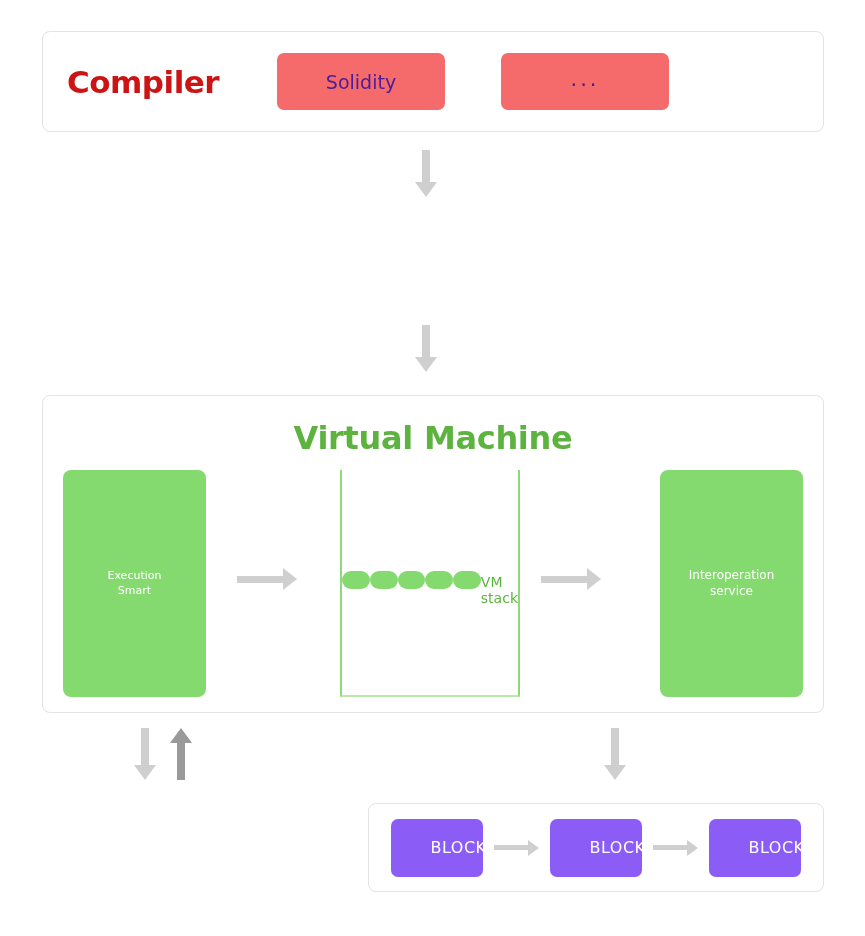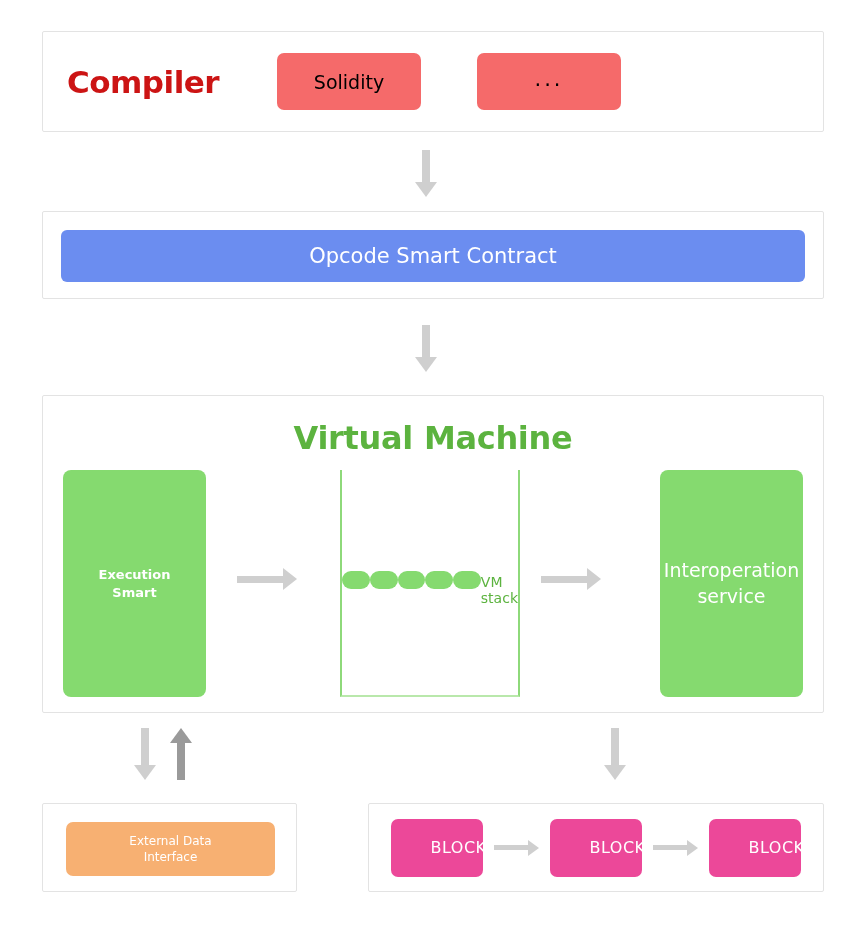--- a/index.html
+++ b/index.html
@@ -20,21 +20,21 @@
     position: relative;
     width: 865px;
     height: 936px;
   }
 
   
   .panel {
     position: absolute;
     background: #ffffff;
     border: 1px solid #e3e3e3;
-    border-radius: 2px;
+    border-radius: 8px;
     box-sizing: border-box;
   }
 
   
   #panel-compiler {
     left: 42px;
     top: 31px;
     width: 782px;
     height: 101px;
   }
@@ -47,25 +47,25 @@
   }
   .compiler-title {
     color: #cc1414;
     font-size: 31px;
     font-weight: 700;
     letter-spacing: -0.5px;
     white-space: nowrap;
     width: 210px;
   }
   .lang-chip {
-    width: 144px;
+    width: 168px;
     height: 57px;
     background: #f56a6a;
     border-radius: 7px;
-    color: #000000;
+    color: #4c1d95;
     font-size: 19px;
     display: flex;
     align-items: center;
     justify-content: center;
     margin-right: 56px;
     box-sizing: border-box;
   }
   .lang-chip.ellipsis {
     margin-right: 0;
     letter-spacing: 3px;
@@ -125,26 +125,25 @@
     color: #ffffff;
     display: flex;
     align-items: center;
     justify-content: center;
     text-align: center;
     line-height: 1.32;
     box-sizing: border-box;
   }
   #vm-exec {
     left: 20px;
-    font-size: 13px;
-    font-weight: bold;
+    font-size: 11px;
   }
   #vm-interop {
     right: 20px;
-    font-size: 19px;
+    font-size: 12px;
   }
 
   .vm-stack {
     position: absolute;
     left: 297px;
     top: 74px;
     width: 180px;
     height: 227px;
     border-left: 2px solid #8ed97a;
     border-right: 2px solid #8ed97a;
@@ -203,21 +202,21 @@
   .chain-row {
     display: flex;
     align-items: center;
     height: 100%;
     padding: 0 22px;
     box-sizing: border-box;
   }
   .block-box {
     width: 92px;
     height: 58px;
-    background: #ec4899;
+    background: #8b5cf6;
     border-radius: 7px;
     color: #ffffff;
     font-size: 16px;
     letter-spacing: 0.5px;
     display: flex;
     align-items: center;
     justify-content: center;
     box-sizing: border-box;
     padding-left: 43px;
   }
@@ -301,23 +300,20 @@
       <div class="lang-chip">Solidity</div>
       <div class="lang-chip ellipsis">...</div>
     </div>
   </div>
 
   <div class="arrow arrow-v" id="arrow-compiler-opcode">
     <div class="shaft"></div>
     <div class="head"></div>
   </div>
 
-  <div class="panel" id="panel-opcode">
-    <div class="opcode-bar">Opcode Smart Contract</div>
-  </div>
 
   <div class="arrow arrow-v" id="arrow-opcode-vm">
     <div class="shaft"></div>
     <div class="head"></div>
   </div>
 
   <div class="panel" id="panel-vm">
 
     <div class="vm-title">Virtual Machine</div>
 
@@ -363,28 +359,20 @@
   <div class="arrow arrow-v up dark" id="arrow-external-vm-up">
     <div class="shaft"></div>
     <div class="head"></div>
   </div>
 
   <div class="arrow arrow-v" id="arrow-vm-chain">
     <div class="shaft"></div>
     <div class="head"></div>
   </div>
 
-  <div class="panel" id="panel-external">
-    <div class="external-box">
-      <span>
-        <span>External Data</span><br>
-        <span>Interface</span>
-      </span>
-    </div>
-  </div>
 
   <div class="panel" id="panel-chain">
     <div class="chain-row">
       <div class="block-box">BLOCK</div>
       <div class="chain-gap">
         <div class="arrow-h small chain-arrow">
           <div class="shaft"></div>
           <div class="head"></div>
         </div>
       </div>

